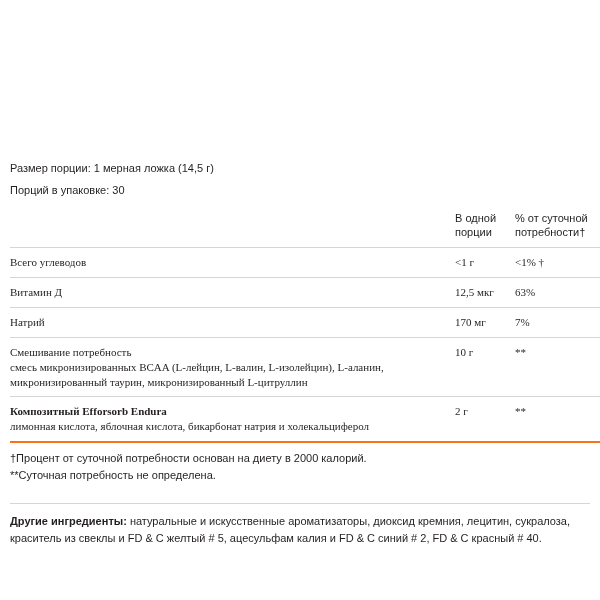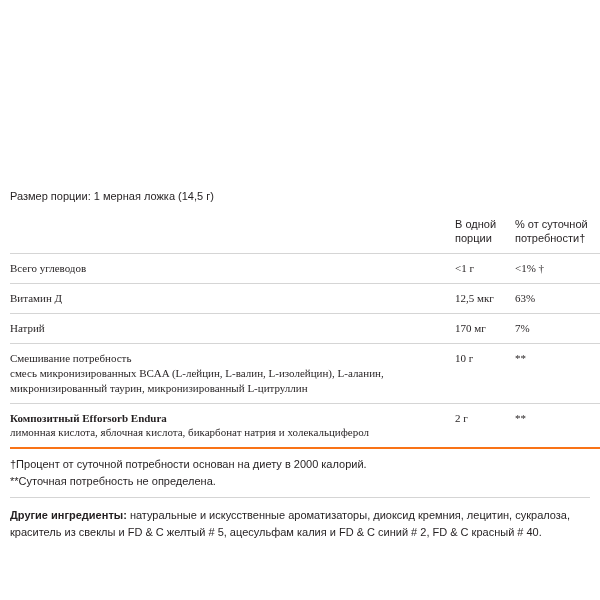--- a/index.html
+++ b/index.html
@@ -26,21 +26,20 @@
     padding: 0 10px;
   }
   .serving-lines {
     padding: 8px 0 4px 0;
   }
   .serving-line {
     font-size: 11px;
     color: #231f20;
     line-height: 1.45;
     padding: 3px 0;
-    margin-top: 28px;
   }
   table.nutri {
     width: 100%;
     border-collapse: collapse;
     table-layout: fixed;
   }
   table.nutri col.c-name { width: 445px; }
   table.nutri col.c-amt  { width: 60px; }
   table.nutri col.c-dv   { width: 95px; }
 
@@ -79,41 +78,42 @@
   .footnotes {
     padding: 7px 0 2px 0;
   }
   .footnote {
     font-size: 11px;
     color: #231f20;
     line-height: 1.5;
   }
   .other-wrap {
     border-top: 1px solid #d5d5d5;
-    margin-top: 6px;
+    margin-top: 18px;
     padding-top: 9px;
   }
   .other-text {
     font-size: 11px;
     color: #231f20;
     line-height: 1.5;
   }
   .other-text b {
     font-weight: bold;
   }
   .row-name-strong { font-weight: bold; }
 </style>
 </head>
 <body>
 
 <div class="page">
   <div class="panel">
 
     <div class="serving-lines">
       <div class="serving-line">Размер порции: 1 мерная ложка (14,5 г)</div>
+      <div class="serving-line">Порций в упаковке: 30</div>
     </div>
 
     <table class="nutri">
       <colgroup>
         <col class="c-name">
         <col class="c-amt">
         <col class="c-dv">
       </colgroup>
       <thead>
         <tr>

